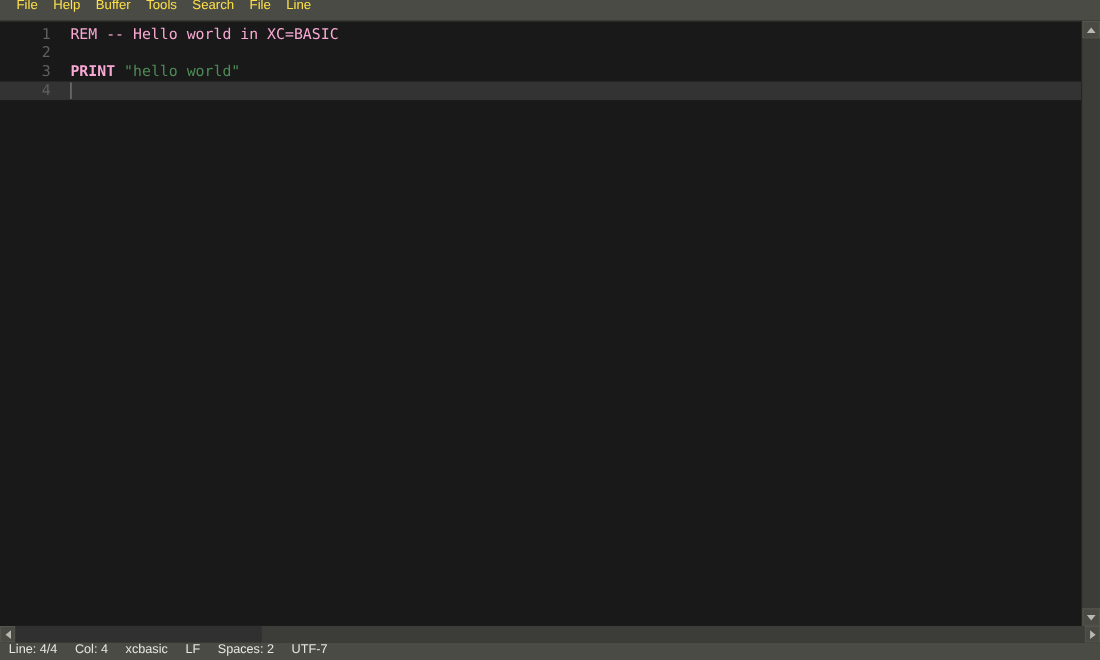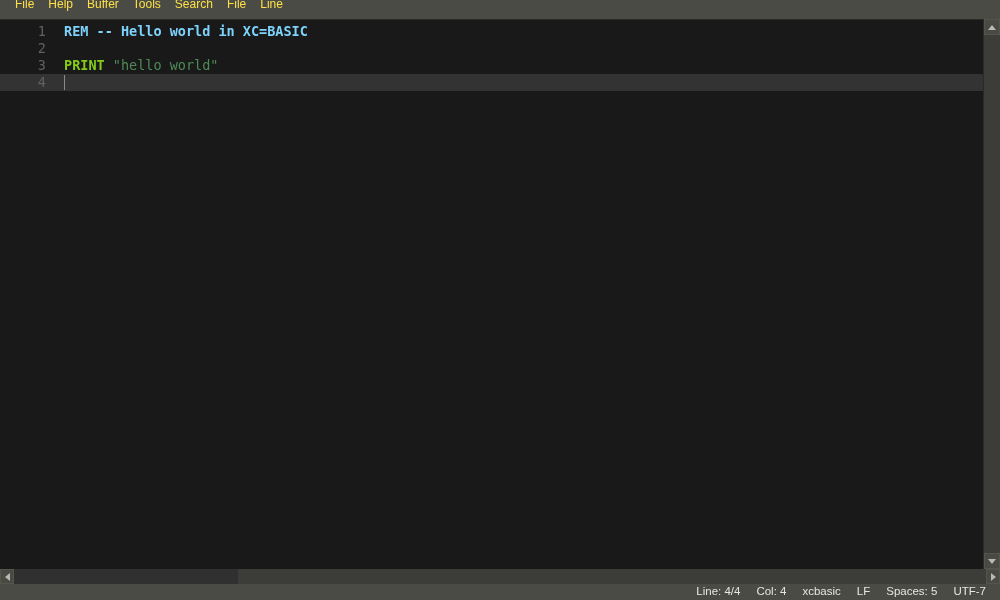--- a/index.html
+++ b/index.html
@@ -91,22 +91,22 @@
     box-sizing: border-box;
     background: transparent;
     z-index: 2;
   }
   .code-text {
     padding-left: 18px;
     flex: 1 1 auto;
     white-space: pre;
     color: #d4d4cc;
   }
-  .tok-comment { color: #7dd3fc; font-weight: bold; }
-  .tok-keyword { color: #84cc16; font-weight: bold; }
+  .tok-comment { color: #f9a8d4; }
+  .tok-keyword { color: #f9a8d4; font-weight: bold; }
   .tok-string  { color: #4e8b57; }
 
   .cursor {
     position: absolute;
     left: 64px;
     top: 1px;
     width: 1px;
     height: 15px;
     background: #8a8a84;
   }
@@ -181,21 +181,20 @@
     background: #303030;
   }
 
   
   .statusbar {
     height: 16px;
     min-height: 16px;
     background: #4b4b45;
     display: flex;
     align-items: center;
-    justify-content: flex-end;
     padding-right: 6px;
     box-sizing: border-box;
   }
   .status-item {
     color: #e6e6e2;
     font-size: 11.5px;
     line-height: 11.5px;
     font-family: "Liberation Sans", sans-serif;
     padding: 0 8px;
     white-space: nowrap;
@@ -268,17 +267,17 @@
     <div class="hsb-btn">
       <span class="arrow-lr arrow-right"></span>
     </div>
   </div>
 
   <div class="statusbar">
     <div class="status-item">Line: 4/4</div>
     <div class="status-item">Col: 4</div>
     <div class="status-item">xcbasic</div>
     <div class="status-item">LF</div>
-    <div class="status-item">Spaces: 5</div>
+    <div class="status-item">Spaces: 2</div>
     <div class="status-item">UTF-7</div>
   </div>
 
 </div>
 
 </body></html>

